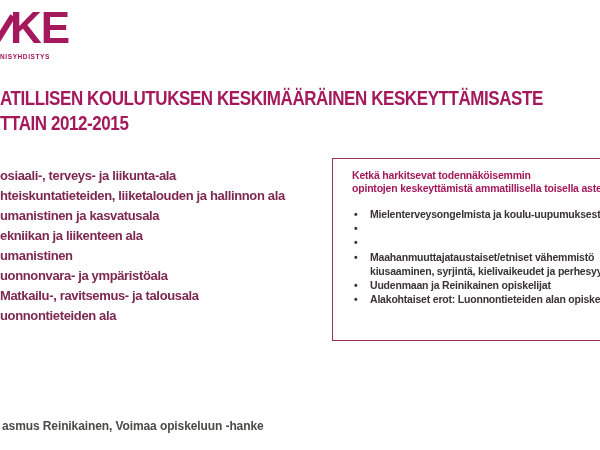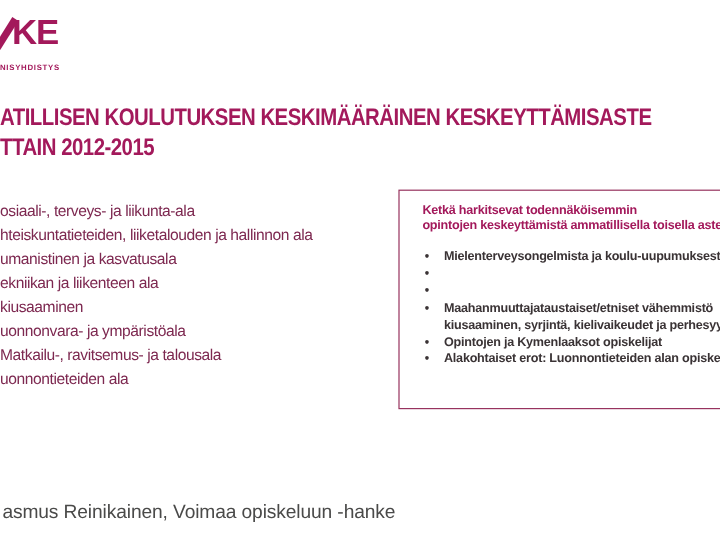--- a/index.html
+++ b/index.html
@@ -8,21 +8,21 @@
     position: relative;
     overflow: hidden;
     background: #ffffff;
     font-family: "Liberation Sans", sans-serif;
   }
 
   
   .logo { position: absolute; left: 0; top: 6px; width: 110px; height: 58px; }
   .logo-word {
     position: absolute; left: 10px; top: 0;
-    font-size: 29px; font-weight: 800; letter-spacing: -1px;
+    font-size: 44px; font-weight: 800; letter-spacing: -1px;
     color: #a3195b; line-height: 44px;
   }
   .logo-slash {
     position: absolute; left: 0px; top: 7px;
     width: 6px; height: 37px; background: #a3195b;
     transform: rotate(32deg);
   }
   .logo-tagline {
     position: absolute; left: 0px; top: 47px;
     font-size: 6.5px; font-weight: 700; letter-spacing: 0.6px;
@@ -34,21 +34,21 @@
     position: absolute; left: 0; top: 86px;
     color: #a3195b; font-weight: 700;
     font-size: 20px; line-height: 25px; letter-spacing: -0.5px;
     transform: scaleX(0.85); transform-origin: left top;
     white-space: nowrap;
   }
 
   
   .field-list {
     position: absolute; left: 0; top: 166px;
-    color: #7d2850; font-weight: 400;
+    color: #7d2850; font-weight: 700;
     font-size: 13px; line-height: 20px; letter-spacing: -0.35px;
     white-space: nowrap;
   }
 
   
   .info-box {
     position: absolute; left: 332px; top: 158px;
     width: 320px; height: 183px;
     border: 1.5px solid #97335e;
     background: #ffffff;
@@ -69,22 +69,22 @@
   }
   .bullet-marker {
     width: 16px; flex: 0 0 16px;
     text-align: left; padding-left: 2px;
     color: #3a3335;
   }
 
   
   .footer-credit {
     position: absolute; left: 2px; top: 419px;
-    color: #4a4a49; font-weight: 400;
-    font-size: 16px; letter-spacing: -0.1px;
+    color: #4a4a49; font-weight: 700;
+    font-size: 12px; letter-spacing: -0.1px;
     white-space: nowrap;
   }
 </style>
 </head>
 <body>
 
 <div class="logo">
   <div class="logo-slash"></div>
   <div class="logo-word">KE</div>
   <div class="logo-tagline">NISYHDISTYS</div>
@@ -93,21 +93,21 @@
 <div class="title">
   <div>ATILLISEN KOULUTUKSEN KESKIMÄÄRÄINEN KESKEYTTÄMISASTE</div>
   <div>TTAIN 2012-2015</div>
 </div>
 
 <div class="field-list">
   <div>osiaali-, terveys- ja liikunta-ala</div>
   <div>hteiskuntatieteiden, liiketalouden ja hallinnon ala</div>
   <div>umanistinen ja kasvatusala</div>
   <div>ekniikan ja liikenteen ala</div>
-  <div>kiusaaminen</div>
+  <div>umanistinen</div>
   <div>uonnonvara- ja ympäristöala</div>
   <div>Matkailu-, ravitsemus- ja talousala</div>
   <div>uonnontieteiden ala</div>
 </div>
 
 <div class="info-box">
   <div class="info-box-heading">
     <div>Ketkä harkitsevat todennäköisemmin</div>
     <div>opintojen keskeyttämistä ammatillisella toisella aste</div>
   </div>
@@ -128,21 +128,21 @@
     <div class="bullet-line">
       <span class="bullet-marker">•</span>
       <span>Maahanmuuttajataustaiset/etniset vähemmistö</span>
     </div>
     <div class="bullet-line">
       <span class="bullet-marker"></span>
       <span>kiusaaminen, syrjintä, kielivaikeudet ja perhesyy</span>
     </div>
     <div class="bullet-line">
       <span class="bullet-marker">•</span>
-      <span>Opintojen ja Kymenlaaksot opiskelijat</span>
+      <span>Uudenmaan ja Reinikainen opiskelijat</span>
     </div>
     <div class="bullet-line">
       <span class="bullet-marker">•</span>
       <span>Alakohtaiset erot: Luonnontieteiden alan opiske</span>
     </div>
   </div>
 </div>
 
 <div class="footer-credit">asmus Reinikainen, Voimaa opiskeluun -hanke</div>
 

